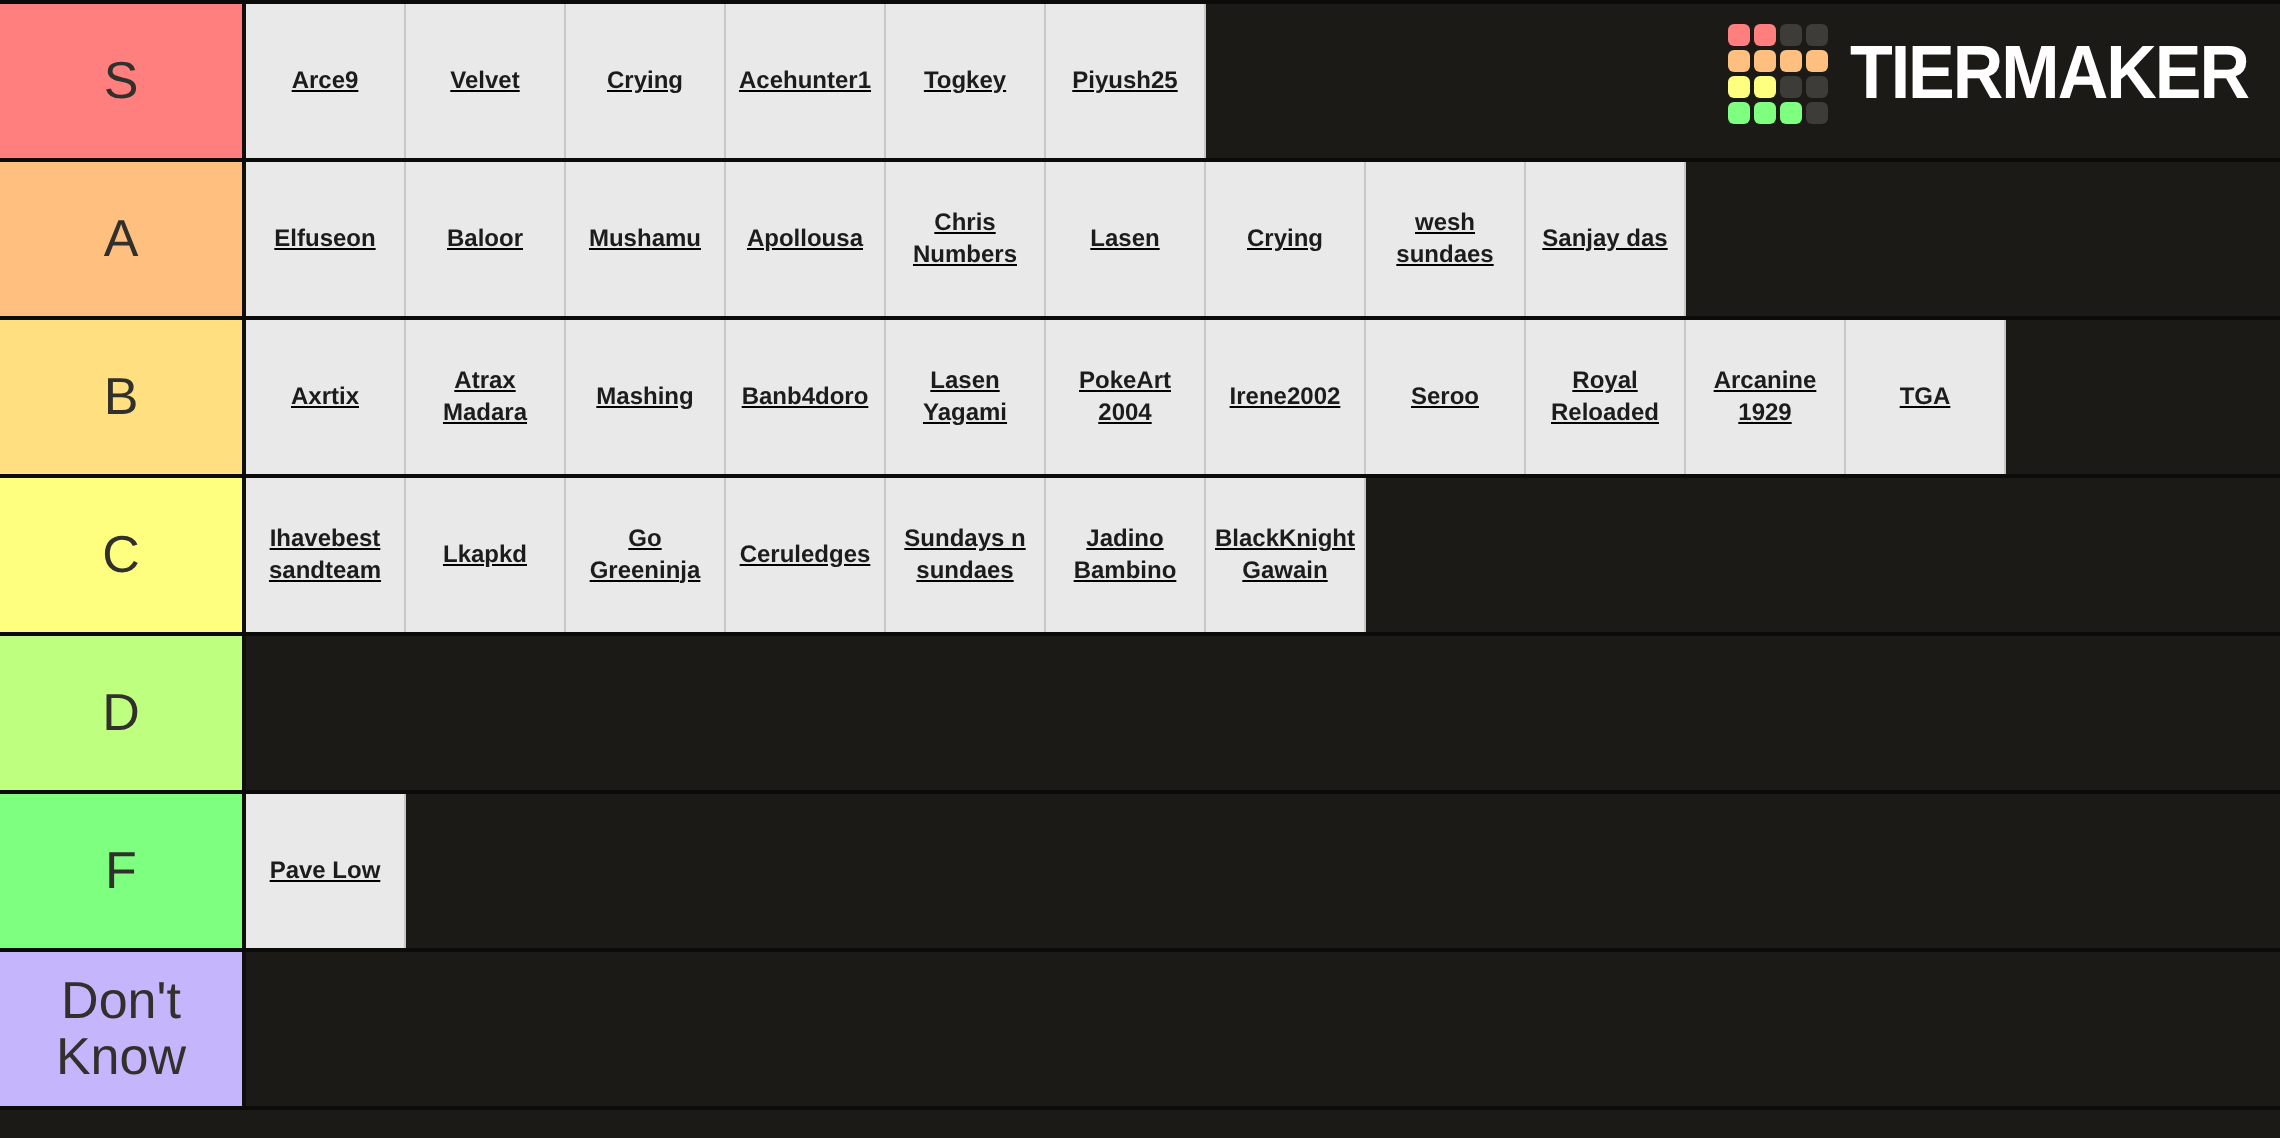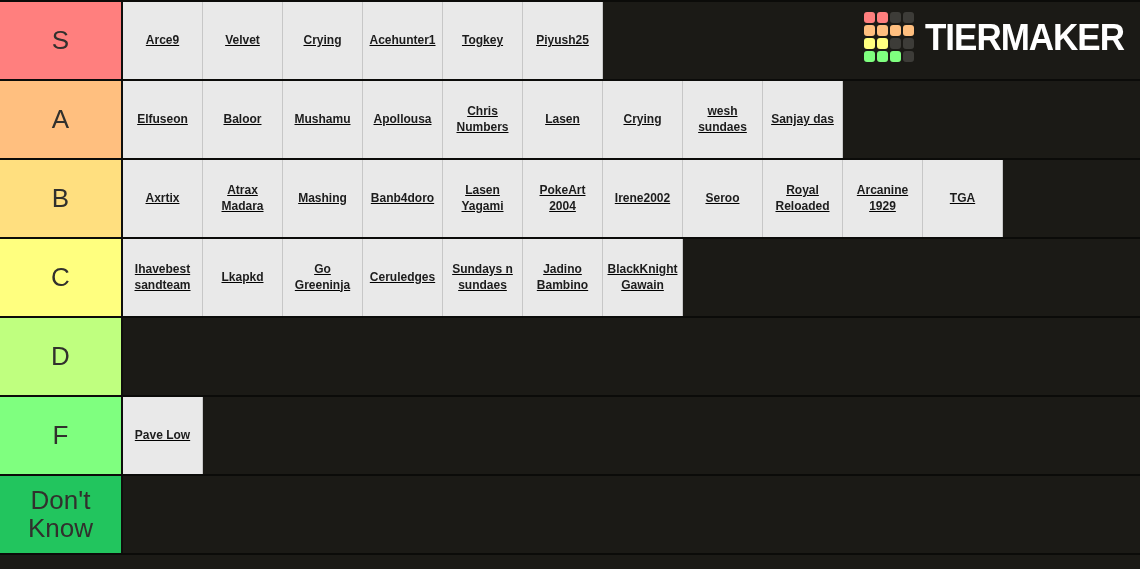--- a/index.html
+++ b/index.html
@@ -141,21 +141,21 @@
         <div class="tier-label" style="background: rgb(191, 255, 127);">D</div>
         <div class="items"></div>
       </div>
       <div class="row">
         <div class="tier-label" style="background: rgb(127, 255, 127);">F</div>
         <div class="items">
           <div class="item">Pave Low</div>
         </div>
       </div>
       <div class="row">
-        <div class="tier-label" style="background: #22c55e;">Don't Know</div>
+        <div class="tier-label" style="background: #c4b5fd;">Don't Know</div>
       </div>
     </div>
 
   <div class="logo">
     <div class="logo-grid" id="logo-grid">
         <div class="logo-cell" style="background: rgb(255, 127, 126);"></div>
         <div class="logo-cell" style="background: rgb(255, 127, 126);"></div>
         <div class="logo-cell" style="background: rgb(61, 60, 56);"></div>
         <div class="logo-cell" style="background: rgb(61, 60, 56);"></div>
         <div class="logo-cell" style="background: rgb(255, 191, 127);"></div>

